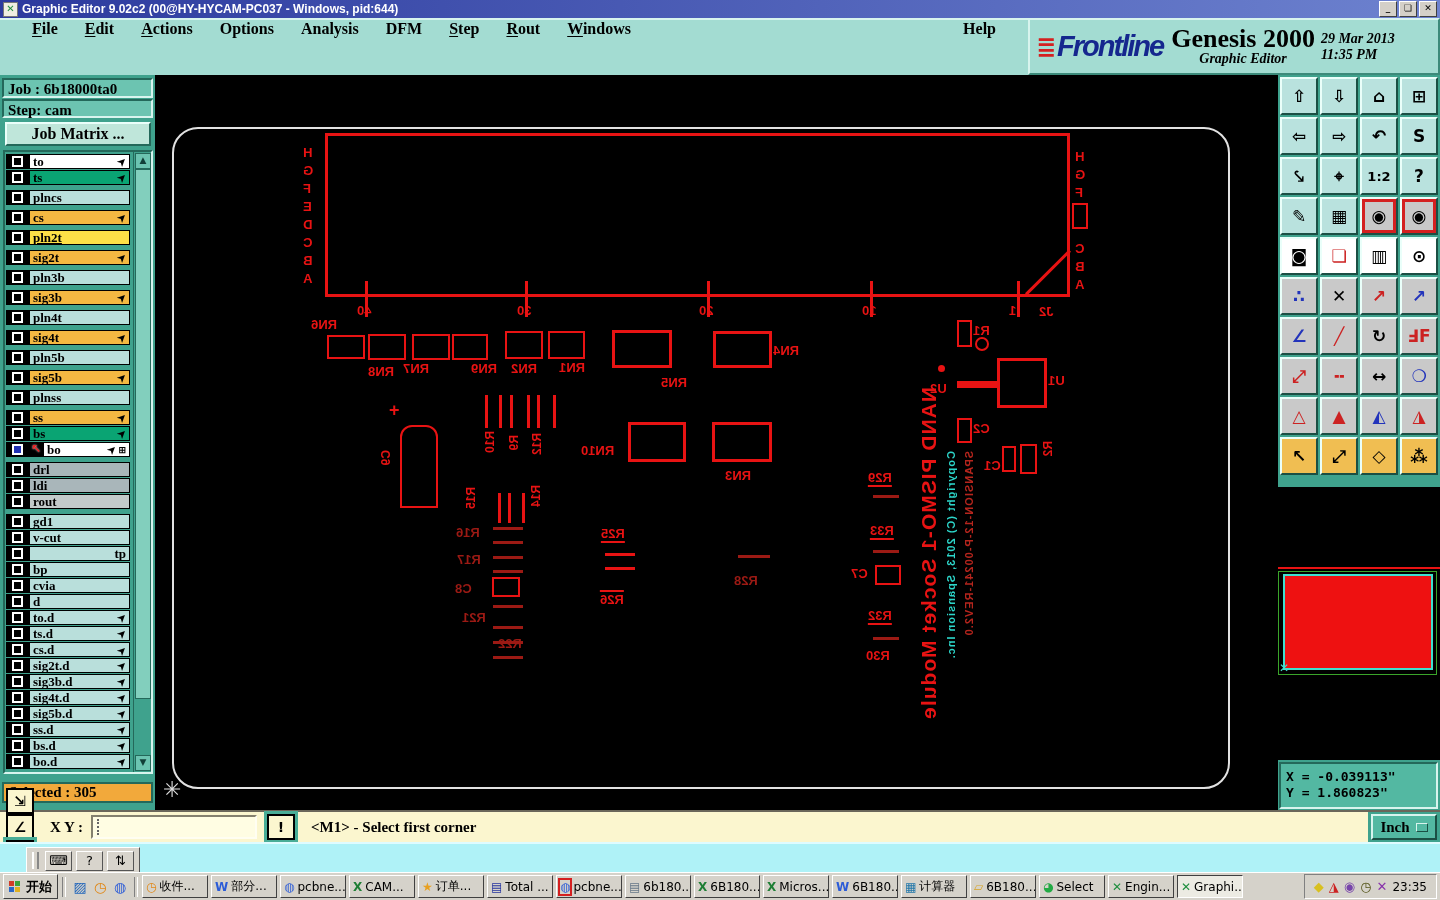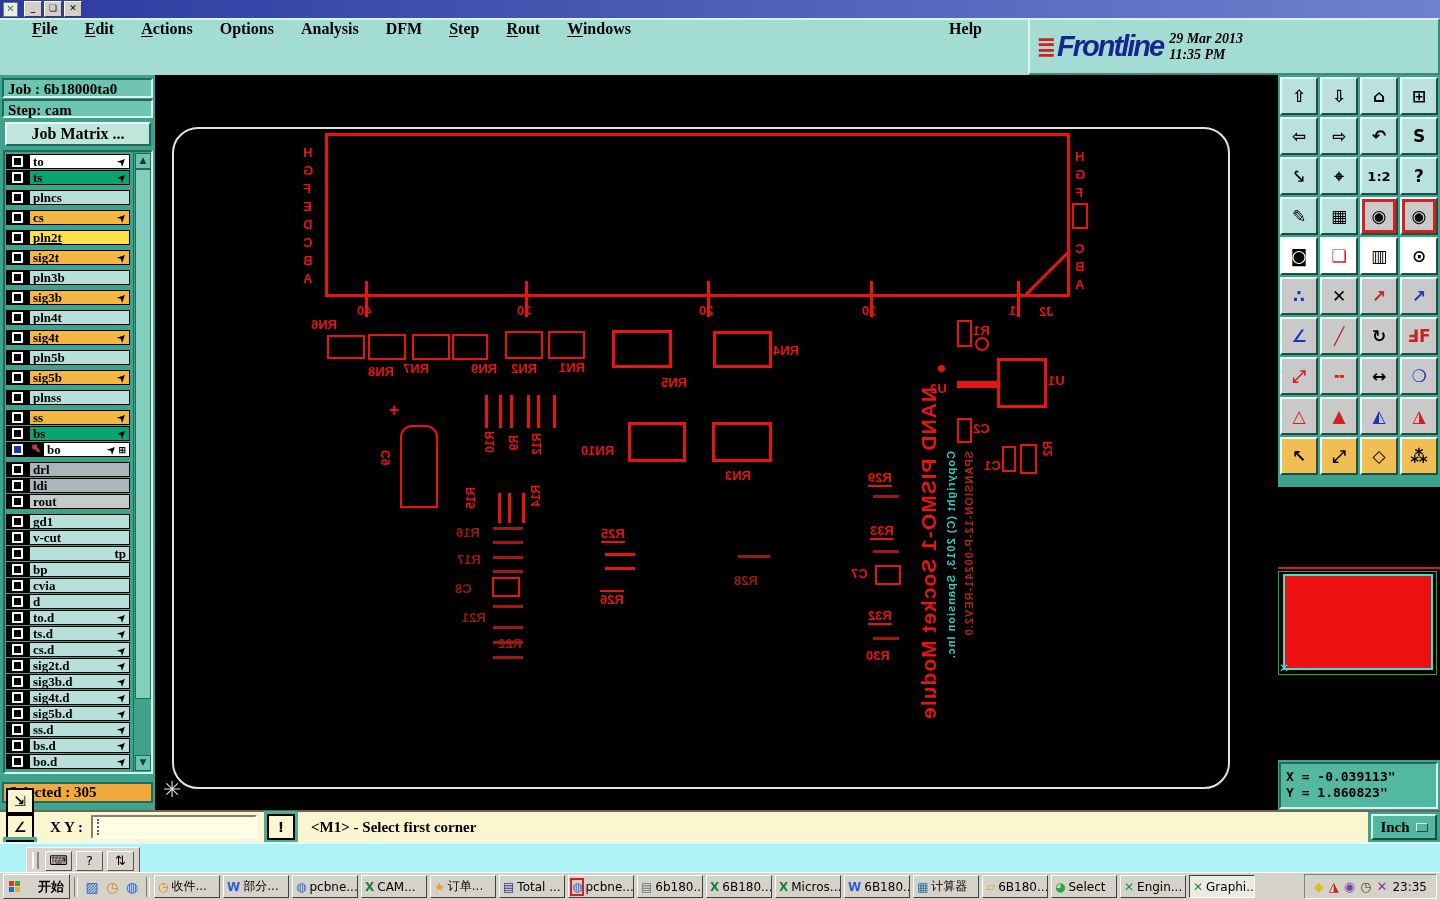--- a/index.html
+++ b/index.html
@@ -6,21 +6,21 @@
   #app{position:relative;width:1440px;height:900px;background:#000;overflow:hidden;font-family:"Liberation Sans",sans-serif}
   
   .titlebar{position:absolute;left:0;top:0;width:1440px;height:18px;background:linear-gradient(90deg,#2c3a9e,#6d82cf);display:flex;align-items:center;padding:0 3px;box-sizing:border-box}
   .t-icon{width:13px;height:13px;background:#efeee2;border:1px solid #777;color:#1e8e3e;font:bold 10px/11px "DejaVu Sans",sans-serif;text-align:center;margin-right:4px;flex:none}
   .t-text{color:#fff;font:bold 12px "Liberation Sans",sans-serif;flex:1;white-space:nowrap;overflow:hidden}
   .t-btn{width:16px;height:14px;background:#d4d0c8;border:1px solid;border-color:#fff #404040 #404040 #fff;font:bold 9px/12px "DejaVu Sans",sans-serif;text-align:center;margin-left:2px;flex:none}
   
   .menubar{position:absolute;left:0;top:18px;width:1028px;height:73px;background:#a3dcd2;border-top:2px solid #d8f4ee;border-bottom:3px solid #3c8a7a;box-sizing:border-box;display:flex;align-items:flex-start;padding:0 32px;gap:27px}
   .menu-item{font:bold 16px "Liberation Serif",serif;color:#000;white-space:nowrap}
   .menu-item u{text-underline-offset:2px}
-  .help-item{margin-left:auto;margin-right:14px}
+  .help-item{margin-left:auto;}
   .brand{position:absolute;left:1028px;top:18px;width:412px;height:57px;background:#a3dcd2;border:2px solid;border-color:#d8f4ee #3c8a7a #3c8a7a #d8f4ee;box-sizing:border-box;display:flex;align-items:center}
   .logo{display:flex;align-items:center;margin-left:6px;flex:none}
   .logo-bars{color:#d42020;font:bold 24px/18px "DejaVu Sans",sans-serif;margin-right:1px}
   .logo-text{font:italic 900 29px "Liberation Sans",sans-serif;color:#15278e;letter-spacing:-2px}
   .brand-mid{margin-left:8px;text-align:center;flex:none}
   .brand-name{font:bold 26px/25px "Liberation Serif",serif;color:#000;white-space:nowrap}
   .brand-sub{font:italic bold 14px "Liberation Serif",serif;color:#000}
   .brand-dt{margin-left:6px;font:italic bold 14px/16px "Liberation Serif",serif;color:#000;white-space:nowrap}
   
   .sidebar{position:absolute;left:0;top:75px;width:155px;height:735px;background:#3fa28d}
@@ -81,39 +81,40 @@
   .inch{position:absolute;left:1368px;top:810px;width:72px;height:32px;background:#3fa28d;display:flex;align-items:center;justify-content:center;border-top:2px solid #6a665a;box-sizing:border-box}
   .inch-btn{width:66px;height:26px;background:#53b8a2;border:2px solid;border-color:#d8f4ee #1b4f44 #1b4f44 #d8f4ee;font:bold 15px "Liberation Serif",serif;color:#000;display:flex;align-items:center;justify-content:center;gap:6px;box-sizing:border-box}
   .opt-sq{width:10px;height:7px;background:#53b8a2;border:1px solid;border-color:#d8f4ee #1b4f44 #1b4f44 #d8f4ee}
   
   .utility{position:absolute;left:0;top:842px;width:1440px;height:30px;background:#aff2f7;border-top:2px solid #dffcff;box-sizing:border-box}
   .util-bar{position:absolute;left:26px;top:3px;height:25px;background:#d8d4cc;border:1px solid;border-color:#fff #555 #555 #fff;display:flex;align-items:center;padding:0 5px;gap:4px}
   .grip{width:3px;height:17px;border-left:2px solid #fff;border-right:2px solid #888;margin-right:2px}
   .u-btn{width:27px;height:20px;background:#d8d4cc;border:1px solid;border-color:#fff #555 #555 #fff;text-align:center;font:13px/18px "DejaVu Sans",sans-serif;box-sizing:border-box}
   
   .taskbar{position:absolute;left:0;top:872px;width:1440px;height:28px;background:#d5d2ca;border-top:1px solid #fff;display:flex;align-items:center;padding:0 3px;box-sizing:border-box}
-  .start{height:23px;display:flex;align-items:center;gap:16px;background:#d5d2ca;border:1px solid;border-color:#fff #404040 #404040 #fff;padding:0 5px;font:bold 13px "DejaVu Sans",sans-serif;flex:none}
+  .start{height:23px;display:flex;align-items:center;gap:4px;background:#d5d2ca;border:1px solid;border-color:#fff #404040 #404040 #fff;padding:0 5px;font:bold 13px "DejaVu Sans",sans-serif;flex:none}
   .flag{width:13px;height:12px;display:grid;grid-template-columns:5px 5px;grid-template-rows:5px 5px;gap:1px;flex:none}
   .flag i{display:block}
   .tb-sep{width:2px;height:20px;border-left:1px solid #808080;border-right:1px solid #fff;margin:0 4px;flex:none}
   .ql{width:20px;height:20px;font:14px/20px "DejaVu Sans",sans-serif;text-align:center;flex:none}
   .task{width:66px;height:23px;background:#d5d2ca;border:1px solid;border-color:#fff #404040 #404040 #fff;display:flex;align-items:center;gap:3px;padding:0 3px;margin-right:3px;font:12px "DejaVu Sans",sans-serif;overflow:hidden;white-space:nowrap;box-sizing:border-box;flex:none}
   .task.active{background:#ecebe3;border-color:#404040 #fff #fff #404040}
   .task .ticon{font:bold 12px/14px "DejaVu Sans",sans-serif;flex:none}
   .task .ticon.alert{outline:2px solid #d42020}
   .tray{margin-left:auto;height:23px;border:1px solid;border-color:#808080 #fff #fff #808080;display:flex;align-items:center;gap:5px;padding:0 9px;font:12px "DejaVu Sans",sans-serif;flex:none}
   .trayicon{font:13px/16px "DejaVu Sans",sans-serif}
 </style>
 </head>
 <body>
 
 <div id="app">
 
   <div class="titlebar">
     <div class="t-icon">✕</div>
+    <div class="t-text">Graphic Editor 9.02c2 (00@HY-HYCAM-PC037 - Windows, pid:644)</div>
     <div class="t-btn">_</div>
     <div class="t-btn">❏</div>
     <div class="t-btn">✕</div>
   </div>
 
   <div class="menubar" id="menubar">
       <span class="menu-item"><u>F</u>ile</span>
       <span class="menu-item"><u>E</u>dit</span>
       <span class="menu-item"><u>A</u>ctions</span>
       <span class="menu-item">Options</span>
@@ -122,20 +123,24 @@
       <span class="menu-item"><u>S</u>tep</span>
       <span class="menu-item"><u>R</u>out</span>
       <span class="menu-item"><u>W</u>indows</span>
       <span class="menu-item help-item">Help</span>
     </div>
 
   <div class="brand">
     <div class="logo">
       <span class="logo-bars">≣</span>
       <span class="logo-text">Frontline</span>
+    </div>
+    <div class="brand-mid">
+      <div class="brand-name">Genesis 2000</div>
+      <div class="brand-sub">Graphic Editor</div>
     </div>
     <div class="brand-dt">
       <div>29 Mar 2013</div>
       <div>11:35 PM</div>
     </div>
   </div>
 
   <div class="sidebar">
     <div class="sb-box" style="top:3px;height:20px">Job :  6b18000ta0</div>
     <div class="sb-box" style="top:24px;height:19px">Step:  cam</div>

